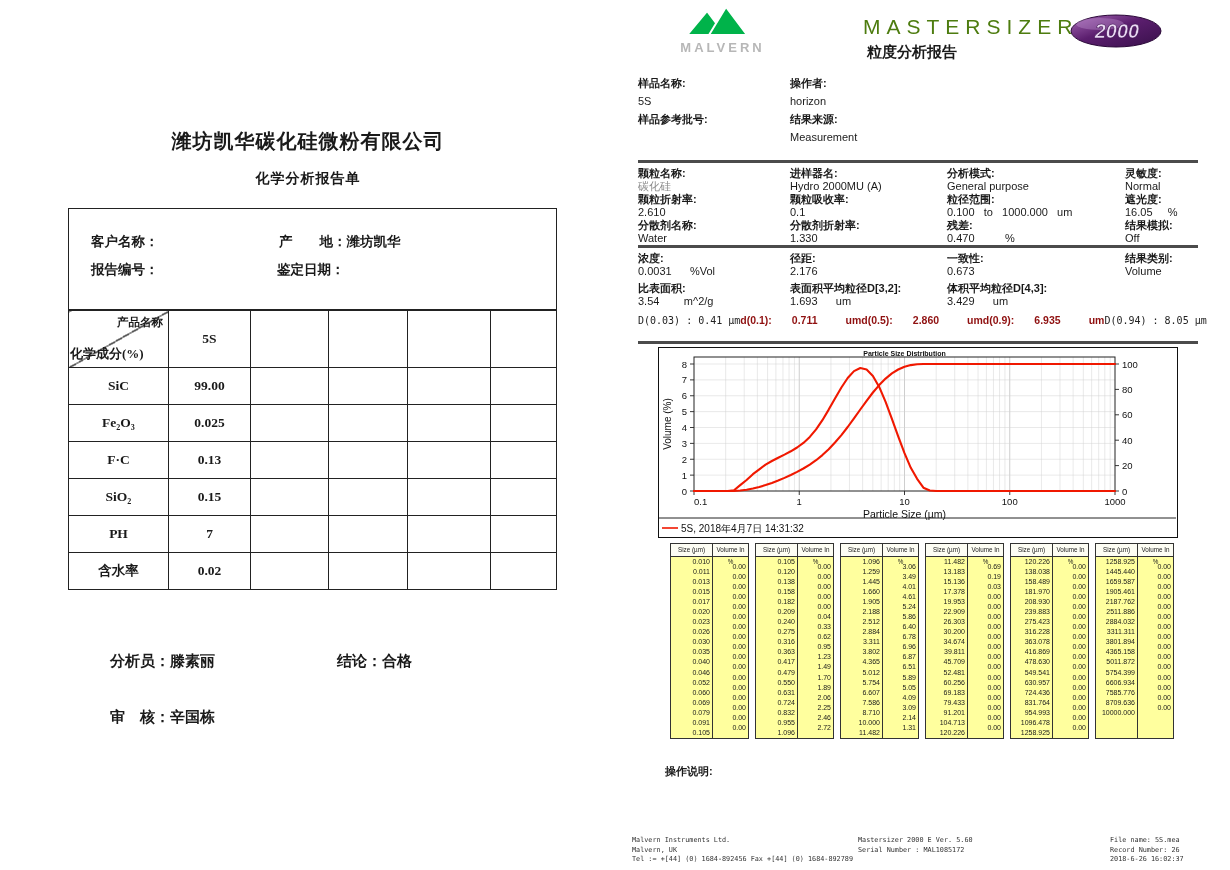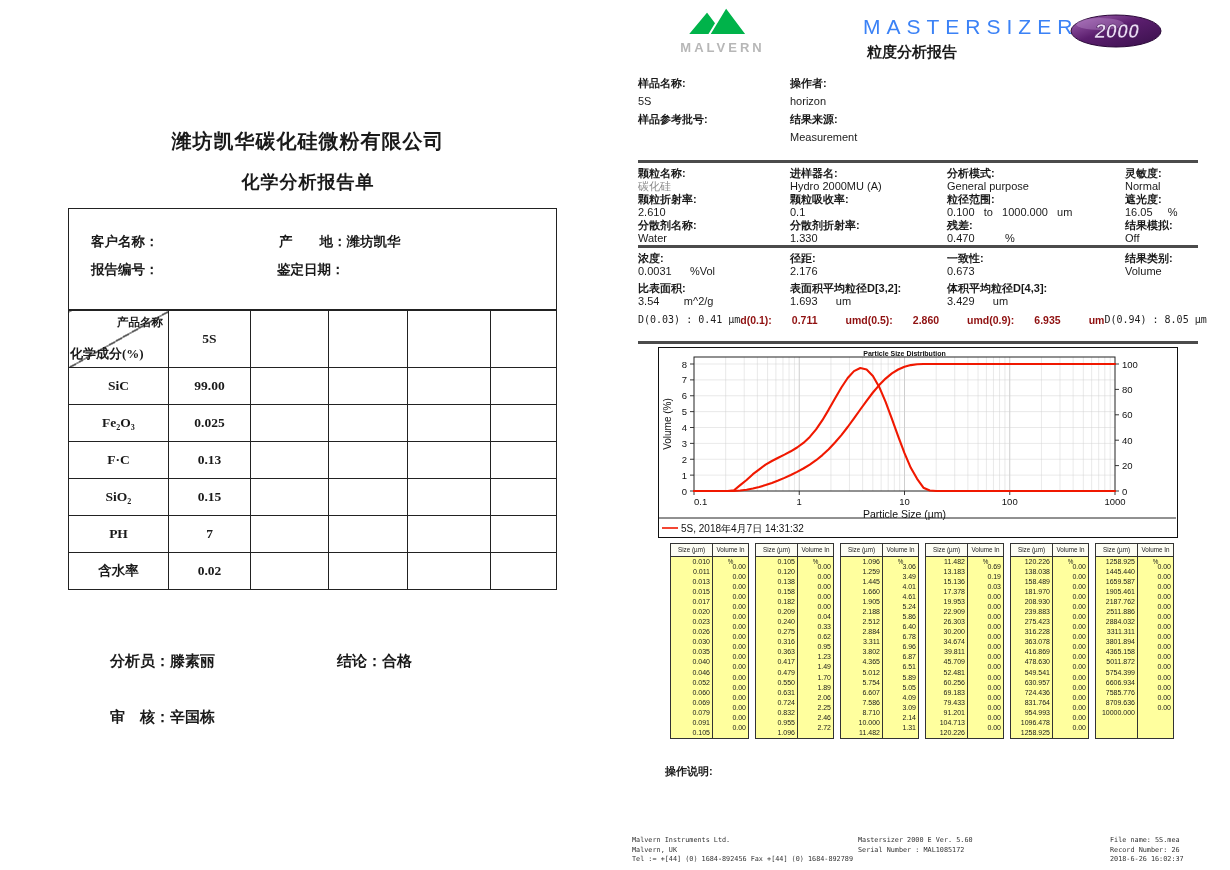--- a/index.html
+++ b/index.html
@@ -3,56 +3,56 @@
 <meta charset="utf-8">
 <style>
   html,body{margin:0;padding:0;background:#ffffff;}
   body{width:1230px;height:870px;position:relative;font-family:"Liberation Sans","DejaVu Sans",sans-serif;color:#1a1a1a;overflow:hidden;}
   .page{position:absolute;top:0;height:870px;background:#fff;}
   #page-left{left:0;width:615px;font-family:"Liberation Serif","DejaVu Serif",serif;}
   #page-right{left:615px;width:615px;}
   
   .l-title{position:absolute;left:48px;width:520px;text-align:center;font-weight:bold;letter-spacing:1px;}
   #l-title1{top:128px;font-size:20px;text-align:center;}
-  #l-title2{top:170px;font-size:18px;}
+  #l-title2{top:170px;font-size:14px;}
   #info-box{position:absolute;left:68px;top:208px;width:487px;height:100px;border:1.5px solid #222;font-size:13.5px;font-weight:bold;}
   #info-box .ib-cell{position:absolute;white-space:pre;}
   #chem-table-wrap{position:absolute;left:68px;top:310px;}
   table.chem{border-collapse:collapse;table-layout:fixed;}
   table.chem th,table.chem td{border:1.5px solid #222;padding:0;text-align:center;font-weight:bold;}
   table.chem .corner{position:relative;width:99px;height:56px;background:
      linear-gradient(to bottom right,transparent calc(50% - 0.6px),#222 calc(50% - 0.6px),#222 calc(50% + 0.6px),transparent calc(50% + 0.6px));}
   .c-top{position:absolute;top:4px;right:5px;font-size:11.5px;font-weight:bold;}
   .c-bot{position:absolute;bottom:4px;left:1px;font-size:13px;font-weight:bold;}
   table.chem td,table.chem th.prod{font-size:13.5px;}
   table.chem tr.body-row{height:37px;}
   table.chem tr.body-row th{font-size:13.5px;}
   .l-sign{position:absolute;font-size:15px;font-weight:bold;white-space:pre;}
   
   #page-right{font-size:11px;}
   .abs{position:absolute;}
   
   #malvern-logo{left:60px;top:5px;}
-  #ms-text{left:248px;top:15px;font-size:21px;letter-spacing:6px;color:#3b82f6;font-weight:500;white-space:nowrap;}
+  #ms-text{left:248px;top:15px;font-size:21px;letter-spacing:6px;color:#4d7c0f;font-weight:500;white-space:nowrap;}
   #ms-badge{left:455px;top:13px;}
   #ms-subtitle{left:252px;top:43px;font-size:15px;font-weight:bold;}
   .mal-word{margin-top:-3px;text-align:center;font-size:13px;font-weight:bold;letter-spacing:3px;color:#b7b7b7;font-family:"Liberation Sans",sans-serif;}
   
   .info-grid{position:absolute;left:23px;width:560px;display:grid;}
   .info-col{padding:0;}
   .pair .lbl{font-weight:bold;}
   .pair .val{white-space:pre;min-height:13px;}
   .grid-lg .pair .lbl,.grid-lg .pair .val{line-height:18px;min-height:18px;}
   .grid-sm .pair .lbl,.grid-sm .pair .val{line-height:13px;min-height:13px;}
   .grid-sm .pair{margin-bottom:0;}
   #results-grid .pair{margin-bottom:4px;}
   .val.muted{color:#8a8a8a;}
   .sep{position:absolute;left:23px;width:560px;background:#4b4b4b;}
   
-  #d-line{position:absolute;left:23px;top:314px;width:560px;display:flex;justify-content:space-between;align-items:flex-start;}
+  #d-line{position:absolute;left:23px;top:314px;width:560px;display:flex;justify-content:space-between;align-items:center;}
   .d-outer{font-family:"DejaVu Sans Mono","Liberation Mono",monospace;font-size:10px;color:#222;white-space:pre;}
   .d-red{color:#8f1010;font-weight:bold;font-size:10.5px;white-space:pre;}
   .d-red .dl{margin-right:20px;}
   .d-red .du{margin-left:28px;}
   
   #chart-box{position:absolute;left:43px;top:347px;width:520px;height:191px;border:1.5px solid #111;background:#fff;box-sizing:border-box;}
   #psd-chart text{font-family:"Liberation Sans","DejaVu Sans",sans-serif;}
   
   #yellow-tables{position:absolute;left:55px;top:543px;display:flex;gap:6px;}
   .ytable{width:77px;border:1px solid #333;background:#ffff9e;font-size:7px;}

